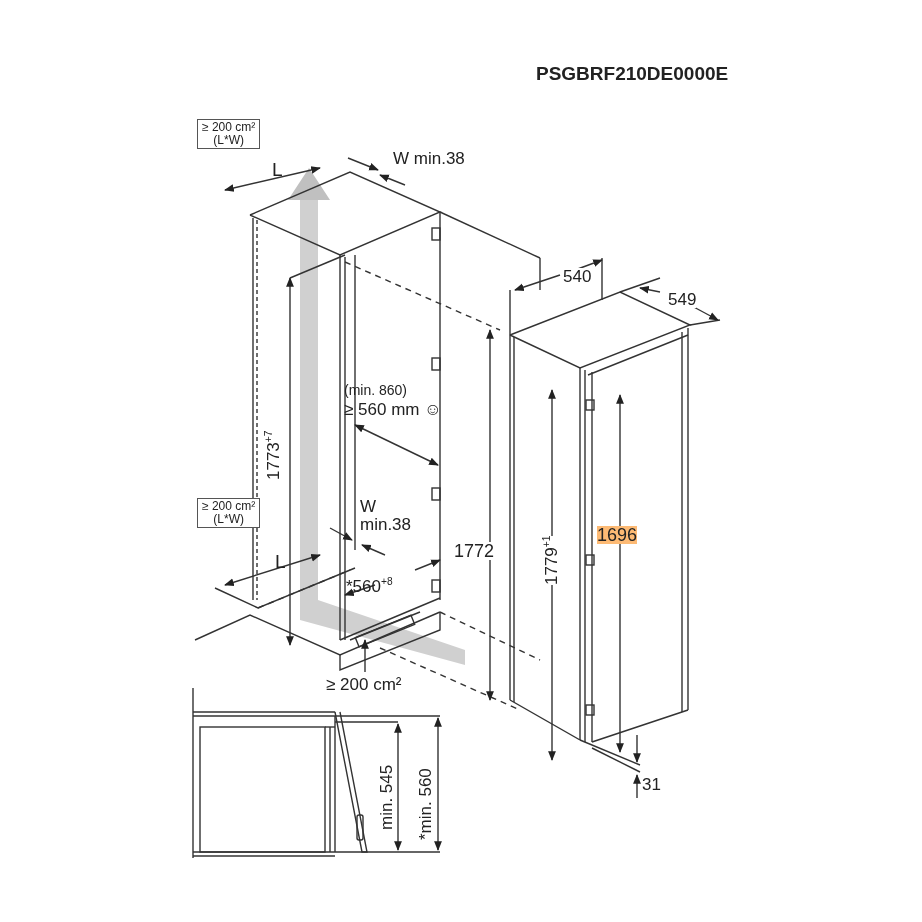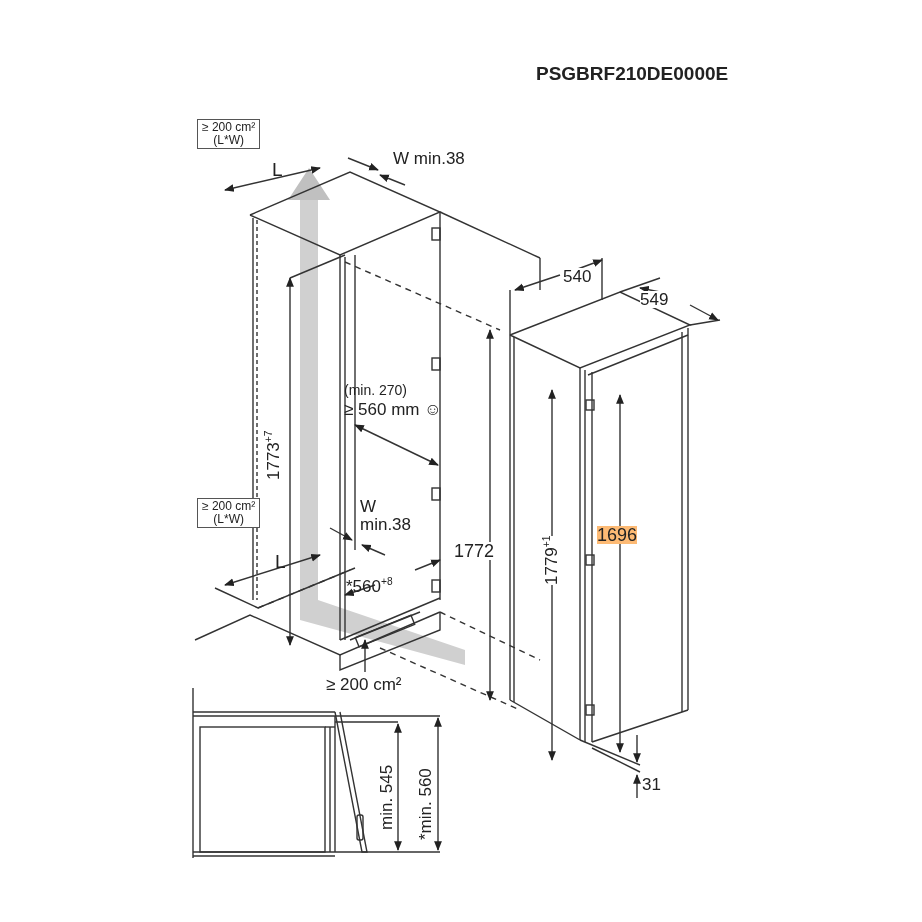--- a/index.html
+++ b/index.html
@@ -124,21 +124,21 @@
 
 <div class="lbl" style="left:536px;top:64px;font-size:19px;font-weight:bold;">PSGBRF210DE0000E</div>
 
 <div class="box" style="left:197px;top:119px;">
   <div>≥ 200 cm²</div>
   <div>(L*W)</div>
 </div>
 <div class="lbl" style="left:272px;top:160px;font-size:19px;">L</div>
 <div class="lbl" style="left:393px;top:150px;font-size:17px;">W min.38</div>
 
-<div class="lbl" style="left:344px;top:383px;font-size:14px;">(min. 270)</div>
+<div class="lbl" style="left:344px;top:383px;font-size:14px;">(min. 860)</div>
 <div class="lbl" style="left:344px;top:401px;font-size:17px;">
   <span>≥ 560 mm</span> <span>☺</span>
 </div>
 
 <div class="lbl rot" style="left:264px;top:480px;font-size:17px;">
   <span>1773</span><sup>+7</sup>
 </div>
 
 <div class="box" style="left:197px;top:498px;">
   <div>≥ 200 cm²</div>
@@ -146,21 +146,21 @@
 </div>
 <div class="lbl" style="left:275px;top:552px;font-size:19px;">L</div>
 <div class="lbl" style="left:360px;top:498px;font-size:17px;">W</div>
 <div class="lbl" style="left:360px;top:516px;font-size:17px;">min.38</div>
 <div class="lbl" style="left:346px;top:570px;font-size:17px;margin-top:7px;">
   <span>*560</span><sup>+8</sup>
 </div>
 <div class="lbl" style="left:326px;top:676px;font-size:17px;">≥ 200 cm²</div>
 
 <div class="lbl" style="left:538px;top:268px;font-size:17px;background:#fff;margin-left:25px;">540</div>
-<div class="lbl" style="left:640px;top:291px;font-size:17px;background:#fff;">549</div>
+<div class="lbl" style="left:668px;top:291px;font-size:17px;background:#fff;">549</div>
 <div class="lbl" style="left:454px;top:542px;font-size:18px;background:#fff;">1772</div>
 <div class="lbl rot" style="left:542px;top:585px;font-size:17px;background:#fff;">
   <span>1779</span><sup>+1</sup>
 </div>
 <div class="lbl" style="left:597px;top:526px;font-size:18px;background:#fdba74;">1696</div>
 <div class="lbl" style="left:642px;top:776px;font-size:17px;">31</div>
 
 <div class="lbl rot" style="left:378px;top:830px;font-size:17px;background:#fff;">min. 545</div>
 <div class="lbl rot" style="left:417px;top:840px;font-size:17px;background:#fff;">*min. 560</div>
 

